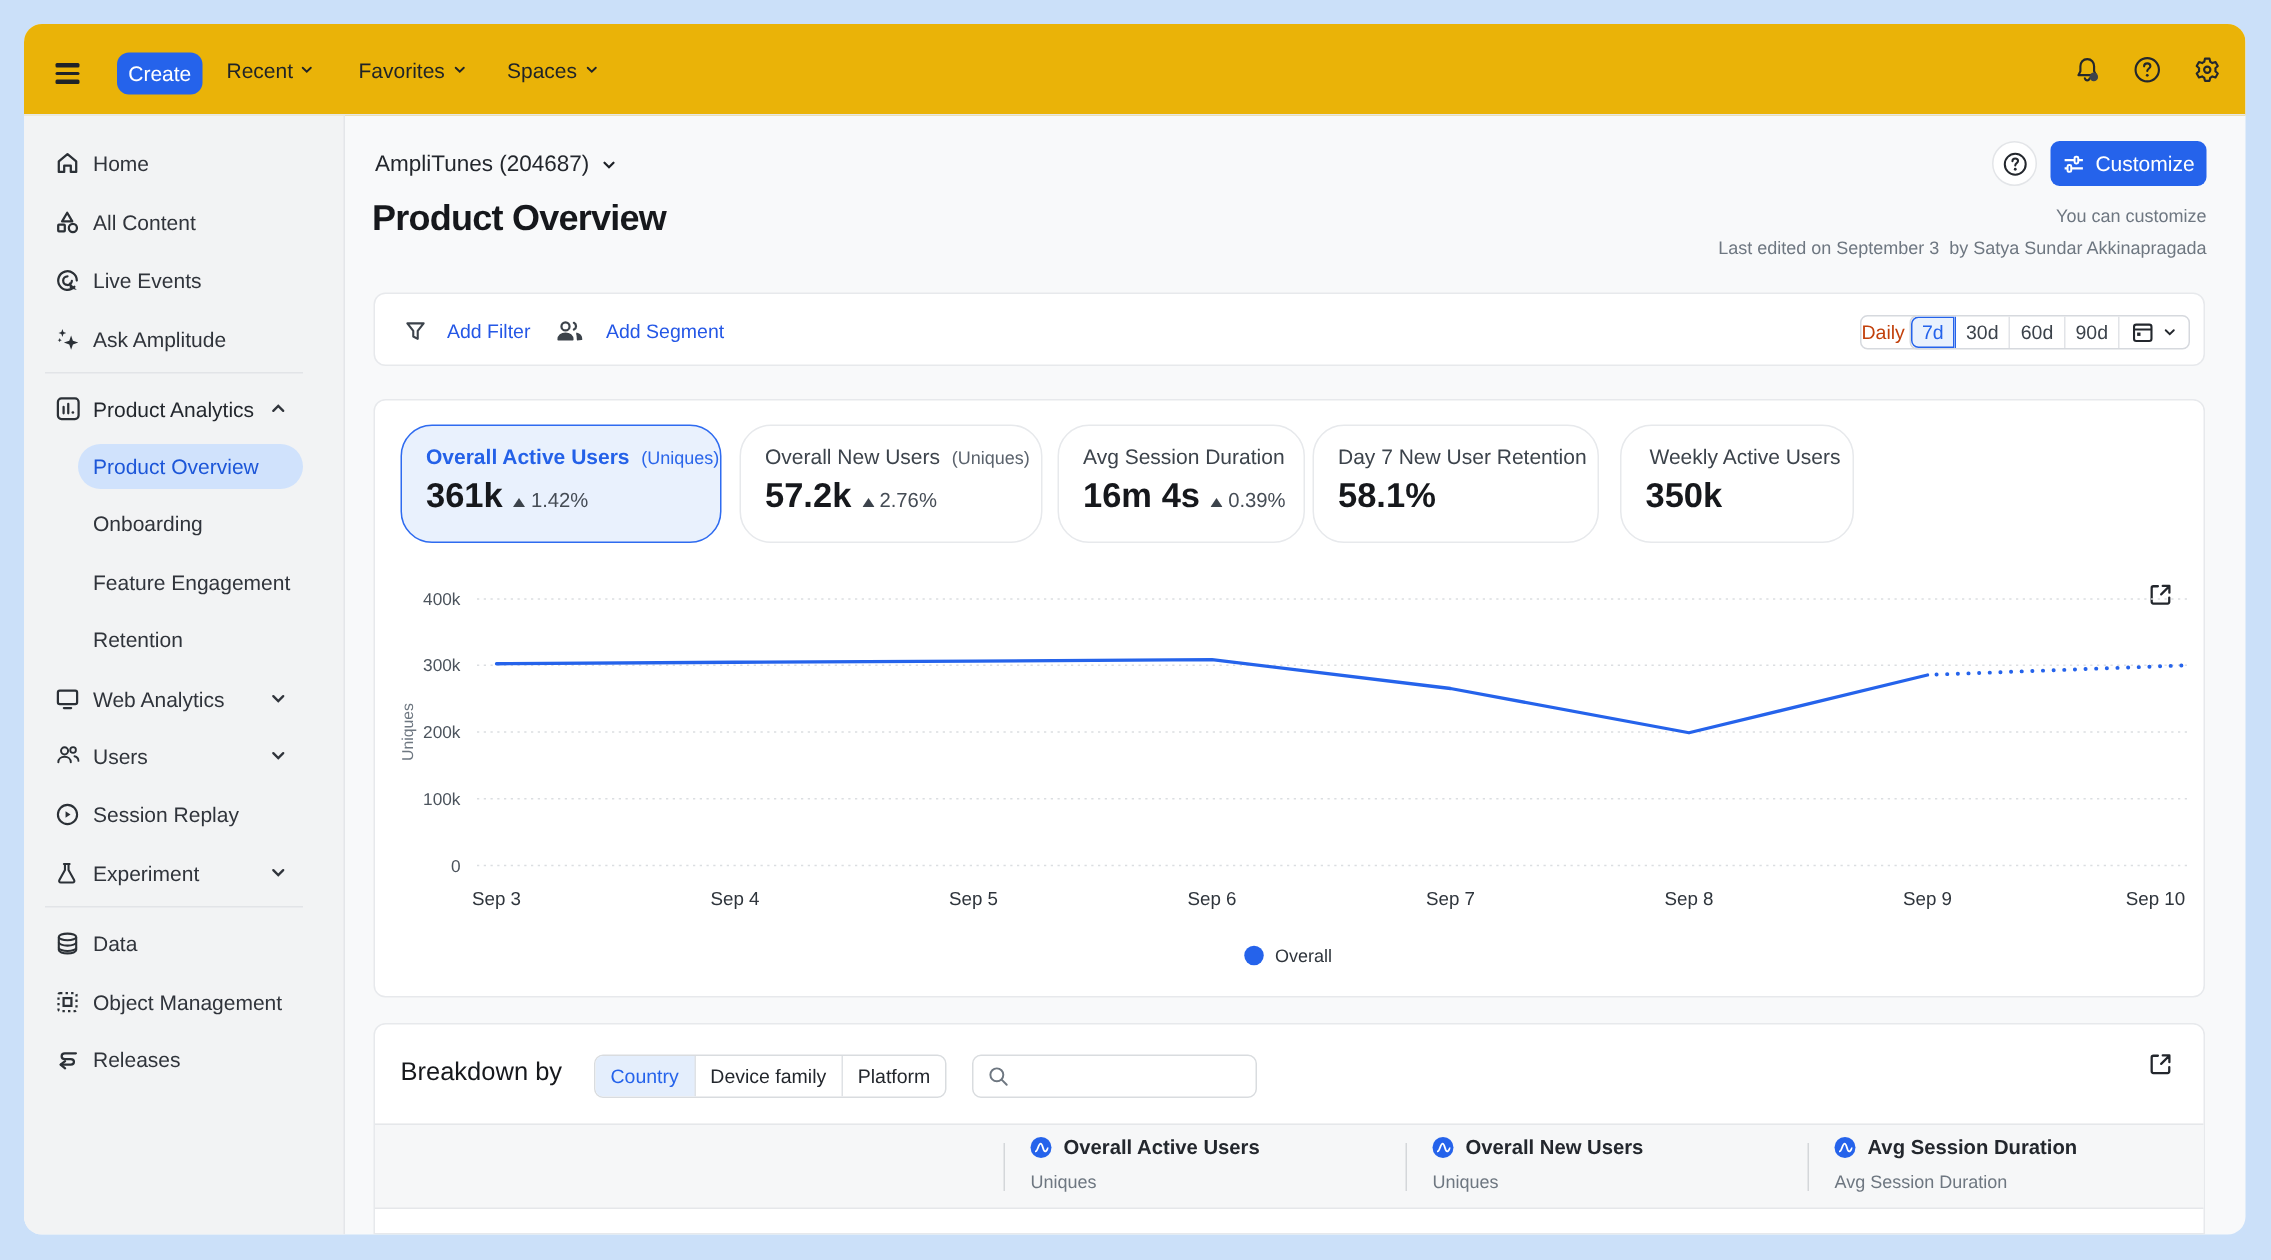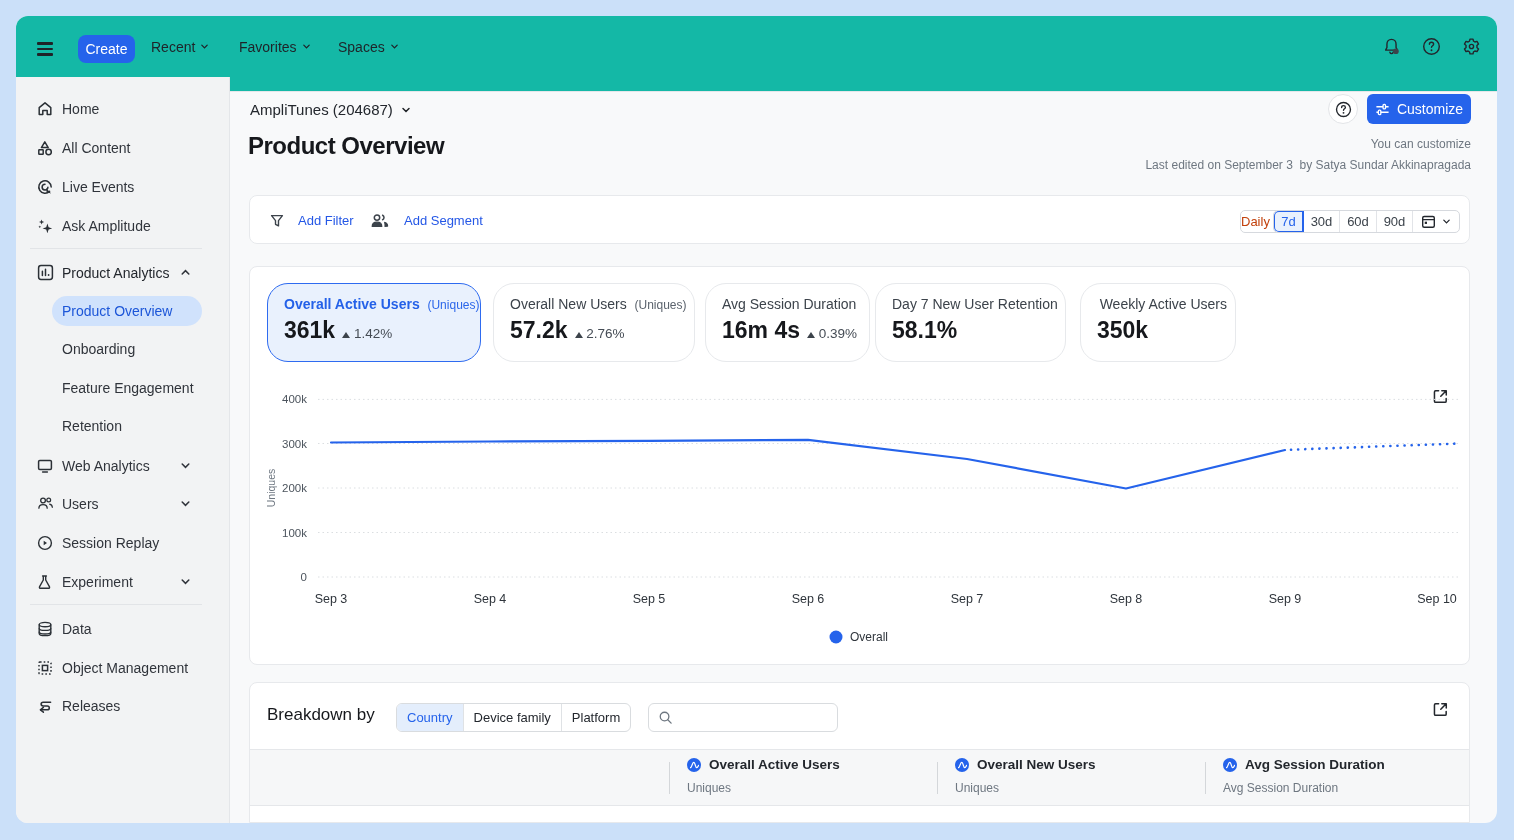--- a/index.html
+++ b/index.html
@@ -1,22 +1,22 @@
 <!DOCTYPE html>
 <html><head>
 <meta charset="utf-8">
 <style>
 * { margin:0; padding:0; box-sizing:border-box; }
 html,body { width:1514px; height:840px; overflow:hidden; }
 body { background:#cbe0f9; font-family:"Liberation Sans", sans-serif; }
 .app { position:absolute; left:16px; top:16px; width:1481px; height:807px;
   background:#f8f9fa; border-radius:12px; overflow:hidden; }
 
-.topbar { position:absolute; left:0; top:0; width:1481px; height:76px;
-  background:#14b8a6; border-bottom:1px solid #e5e7ea; }
+.topbar { position:absolute; left:0; top:0; width:1481px; height:61px;
+  background:#eab308; border-bottom:1px solid #e5e7ea; }
 .burger { position:absolute; left:21px; top:26px; width:16px; height:14px; }
 .burger div { height:2.5px; background:#1f2328; border-radius:1px; margin-bottom:3px; }
 .btn-create { position:absolute; left:62px; top:19px; width:57px; height:28px;
   background:#2563eb; color:#fff; font-size:14px; border-radius:8px;
   display:flex; align-items:center; justify-content:center; }
 .topmenu { position:absolute; top:0; height:61px; display:flex; align-items:center;
   font-size:14px; color:#1f2328; gap:5px; }
 .chev { width:9px; height:9px; flex:0 0 auto; }
 .search { position:absolute; left:564px; top:13px; width:348px; height:40px;
   background:#fcfdfd; border:1px solid #eceef0; border-radius:8px;

